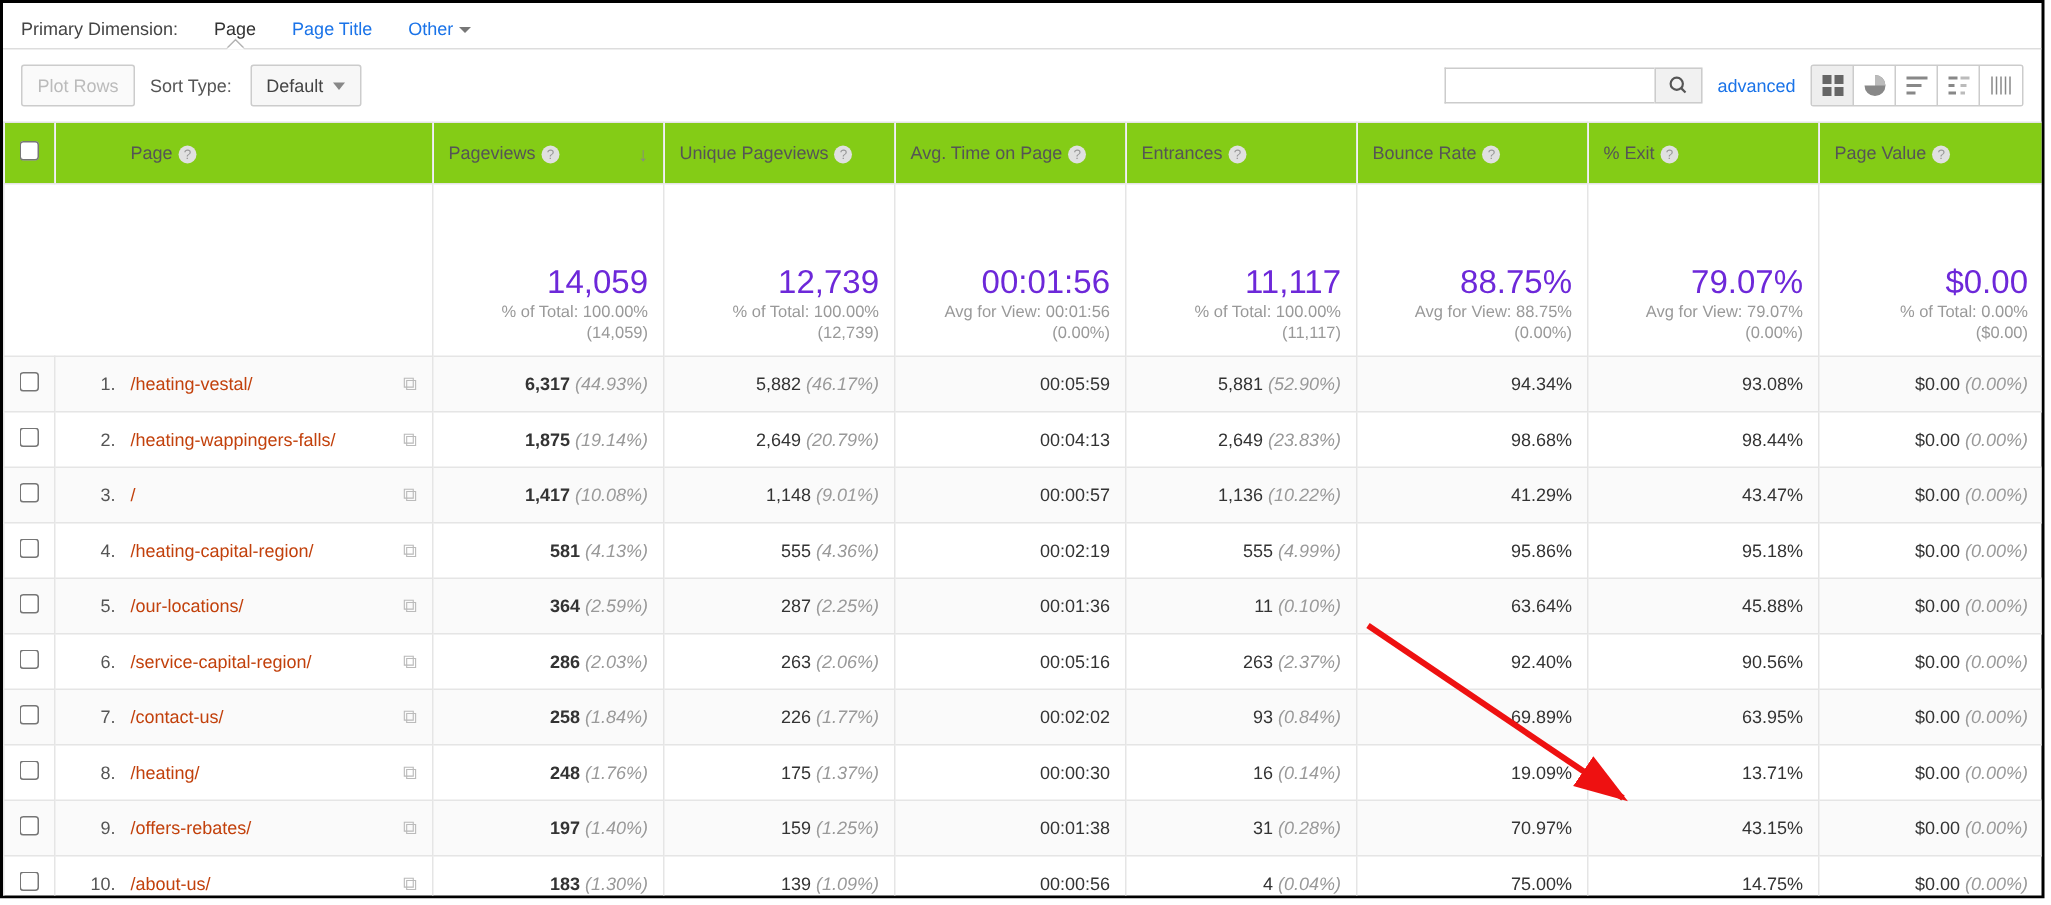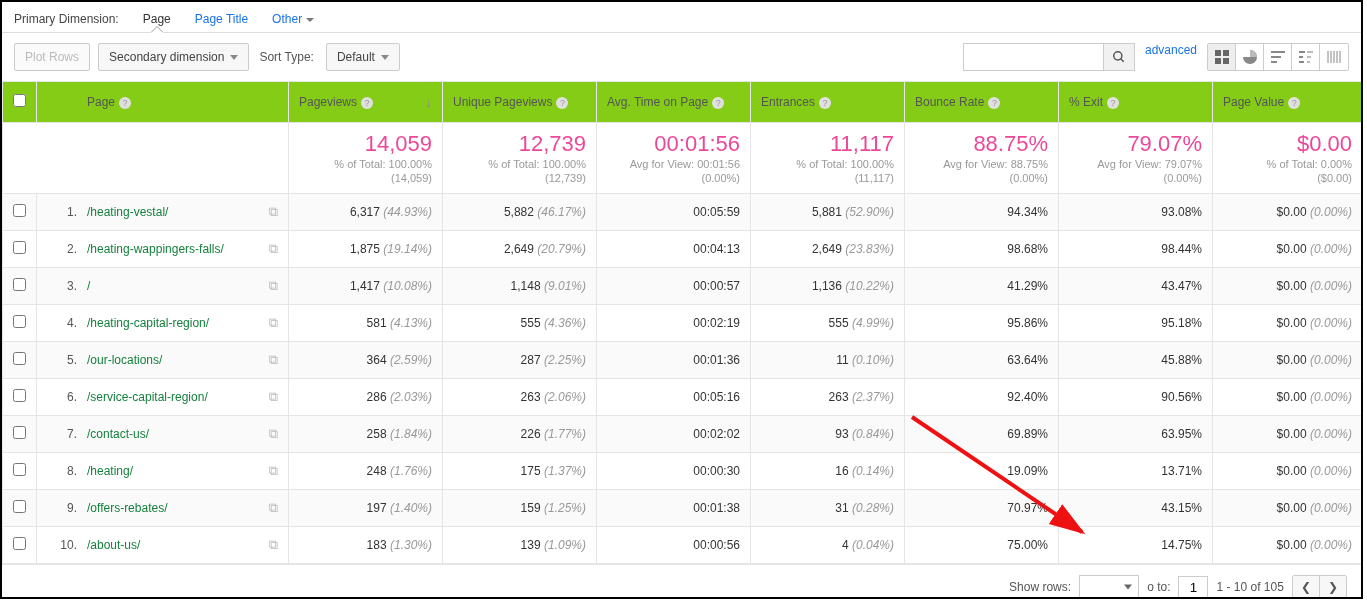--- a/index.html
+++ b/index.html
@@ -14,50 +14,50 @@
 .dim-tab.active::after { content: ''; position: absolute; left: 50%; bottom: -1px; transform: translateX(-50%); width: 0; height: 0; border-left: 6px solid transparent; border-right: 6px solid transparent; border-bottom: 6px solid #fff; filter: drop-shadow(0 -1px 0 #999); }
 .caret-down::after { content: ''; display: inline-block; margin-left: 4px; border-top: 4px solid #777; border-left: 4px solid transparent; border-right: 4px solid transparent; vertical-align: middle; }
 
 .ctrl-bar { display: flex; align-items: center; padding: 10px 12px; justify-content: space-between; }
 .ctrl-left { display: flex; align-items: center; gap: 8px; }
 .btn { border: 1px solid #ccc; background: #f7f7f7; padding: 6px 10px; border-radius: 2px; color: #444; cursor: pointer; font-size: 12px; }
 .btn.disabled { color: #bbb; background: #fafafa; }
 .btn-dd::after { content: ''; display: inline-block; margin-left: 6px; border-top: 5px solid #888; border-left: 4px solid transparent; border-right: 4px solid transparent; vertical-align: middle; }
 .plain-label { color: #555; margin-left: 2px; margin-right: 4px; }
 
-.ctrl-right { display: flex; gap: 10px; }
+.ctrl-right { display: flex; align-items: center; gap: 10px; }
 .search-wrap { display: flex; align-items: stretch; }
 .search-input { border: 1px solid #ccc; border-right: none; width: 140px; padding: 4px 6px; font-size: 12px; }
 .search-btn { border: 1px solid #ccc; background: #f1f1f1; padding: 0 8px; display: flex; align-items: center; justify-content: center; cursor: pointer; }
 .adv-link { color: #1a73e8; cursor: pointer; font-size: 12px; }
 .view-btns { display: flex; border: 1px solid #ccc; border-radius: 2px; overflow: hidden; }
 .view-btn { width: 28px; height: 26px; display: flex; align-items: center; justify-content: center; border-right: 1px solid #ccc; background: #fff; cursor: pointer; }
 .view-btn:last-child { border-right: none; }
 .view-btn.active { background: #eee; }
 
 table { border-collapse: collapse; width: 100%; table-layout: fixed; }
 th, td { border: 1px solid #e5e5e5; padding: 0; font-size: 12px; }
 thead th { background: #84cc16; text-align: left; padding: 12px 10px; font-weight: 400; color: #555; position: relative; }
 .th-sort::after { content: '↓'; position: absolute; right: 10px; color: #888; font-size: 13px; }
 .help-icon { display: inline-block; width: 12px; height: 12px; border-radius: 50%; background: #e0e0e0; color: #999; font-size: 9px; line-height: 12px; text-align: center; margin-left: 4px; cursor: help; }
 
 .totals td { background: #fff; text-align: right; padding: 8px 10px; vertical-align: top; }
-.totals .big { font-size: 22px; color: #ec4899; font-weight: 400; }
+.totals .big { font-size: 22px; color: #6d28d9; font-weight: 400; margin-top: 44px; }
 .totals .sub { color: #999; font-size: 11px; line-height: 14px; }
 
 tbody tr.row td { padding: 10px; }
 tbody tr.row:nth-child(even) td { background: #fafafa; }
 .chk-col { width: 34px; text-align: center; }
 .idx-col { width: 30px; text-align: right; color: #555; }
 .page-cell { display: flex; align-items: center; justify-content: space-between; gap: 6px; }
-.page-link { color: #15803d; cursor: pointer; text-decoration: none; }
+.page-link { color: #c2410c; cursor: pointer; text-decoration: none; }
 .ext-icon { color: #bbb; font-size: 13px; cursor: pointer; }
 
 .num-col { text-align: right; }
-.val-b { font-weight: 400; color: #333; }
+.val-b { font-weight: 700; color: #333; }
 .pct { color: #999; font-style: italic; }
 
 .pager { display: flex; justify-content: flex-end; align-items: center; gap: 8px; padding: 10px 14px; font-size: 12px; color: #555; border-top: 1px solid #e5e5e5; }
 .dd-box { border: 1px solid #ccc; padding: 4px 20px 4px 8px; background: #fff; position: relative; cursor: pointer; }
 .dd-box::after { content: ''; position: absolute; right: 6px; top: 50%; transform: translateY(-50%); border-top: 5px solid #666; border-left: 4px solid transparent; border-right: 4px solid transparent; }
 .dd-pop { position: absolute; top: 22px; left: -1px; right: -1px; background: #fff; border: 1px solid #ccc; z-index: 10; box-shadow: 0 2px 4px rgba(0,0,0,.15); }
 .goto-input { border: 1px solid #ccc; width: 30px; padding: 3px 4px; text-align: center; }
 .nav-btns { display: flex; border: 1px solid #ccc; border-radius: 2px; overflow: hidden; }
 .nav-btn { padding: 4px 8px; background: #f7f7f7; cursor: pointer; border-right: 1px solid #ccc; }
 .nav-btn:last-child { border-right: none; }
@@ -74,21 +74,20 @@
     <div class="dim-tabs">
       <div class="dim-tab active"><span>Page</span></div>
       <div class="dim-tab"><span>Page Title</span></div>
       <div class="dim-tab caret-down"><span>Other</span></div>
     </div>
   </div>
 
   <div class="ctrl-bar">
     <div class="ctrl-left">
       <button class="btn disabled">Plot Rows</button>
-      <button class="btn btn-dd">Secondary dimension</button>
       <span class="plain-label">Sort Type:</span>
       <button class="btn btn-dd">Default</button>
     </div>
     <div class="ctrl-right">
       <div class="search-wrap">
         <input class="search-input" style="">
         <div class="search-btn">
           <svg width="14" height="14" viewBox="0 0 24 24" fill="none" stroke="#555" stroke-width="2.5">
               <circle cx="10" cy="10" r="7"></circle>
               <line x1="20" y1="20" x2="15" y2="15"></line>

